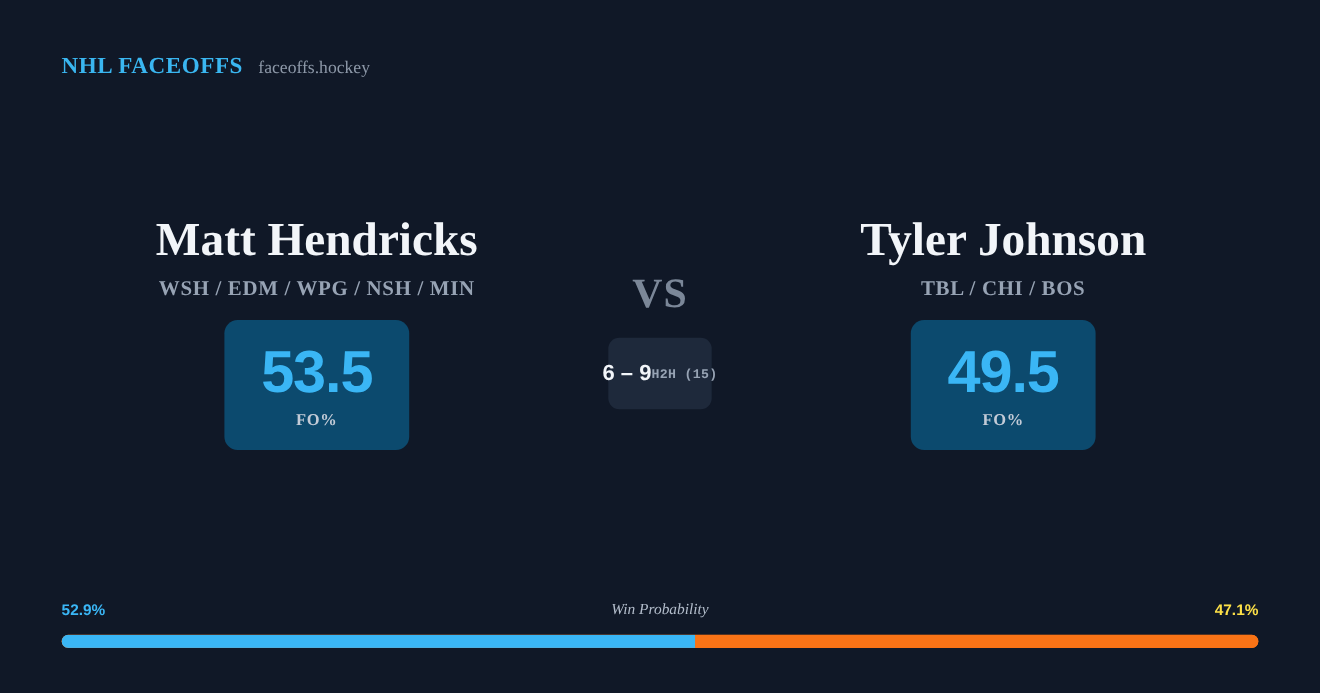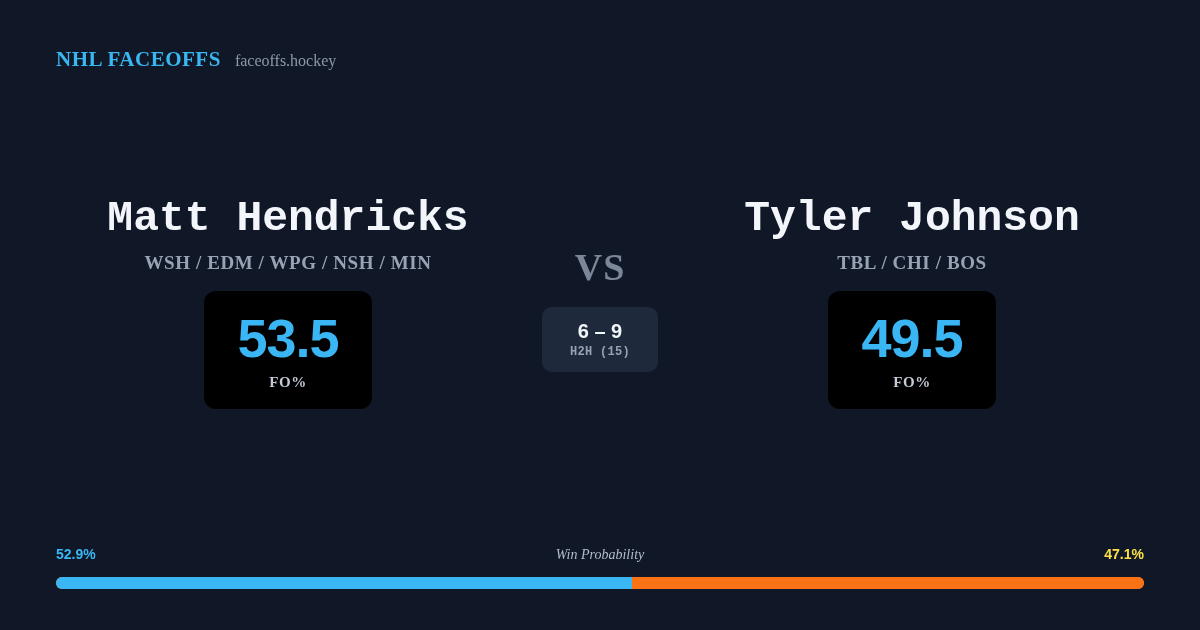--- a/index.html
+++ b/index.html
@@ -60,21 +60,21 @@
   .side {
     position: absolute;
     top: 0;
     width: 440px;
     text-align: center;
   }
   .side.left  { left: 68px; }
   .side.right { left: 692px; }
 
   .player-name {
-    font-family: Liberation Mono, monospace;
+    font-family: Liberation Serif, serif;
     font-weight: bold;
     font-size: 43px;
     line-height: 58px;
     color: #f2f5f9;
     white-space: nowrap;
   }
 
   .player-teams {
     margin-top: 4px;
     font-family: "Liberation Serif", serif;
@@ -82,21 +82,21 @@
     font-size: 19px;
     letter-spacing: 0.6px;
     color: #97a3b4;
     white-space: nowrap;
   }
 
   .stat-card {
     margin: 17px auto 0 auto;
     width: 168px;
     height: 118px;
-    background: #000000;
+    background: #0c4a6e;
     border-radius: 12px;
     display: flex;
     flex-direction: column;
     align-items: center;
     justify-content: center;
   }
 
   .stat-value {
     font-family: "Liberation Sans", sans-serif;
     font-weight: bold;
@@ -128,26 +128,26 @@
     font-family: "Liberation Serif", serif;
     font-weight: bold;
     font-size: 38px;
     line-height: 42px;
     letter-spacing: 1px;
     color: #7b8798;
   }
 
   .h2h-card {
     margin: 19px auto 0 auto;
-    width: 116px;
+    width: 94px;
     height: 65px;
     background: #1e293b;
     border-radius: 10px;
     display: flex;
-    flex-direction: column;
+    flex-direction: row;
     align-items: center;
     justify-content: center;
   }
 
   .h2h-record {
     font-family: "Liberation Sans", sans-serif;
     font-weight: bold;
     font-size: 20px;
     line-height: 23px;
     color: #f2f5f9;

